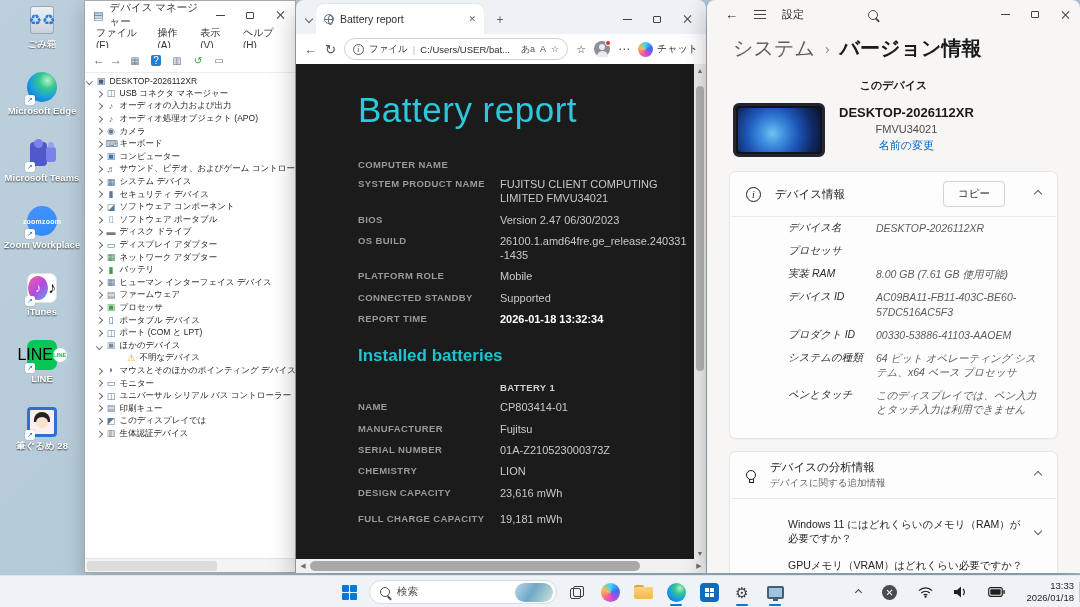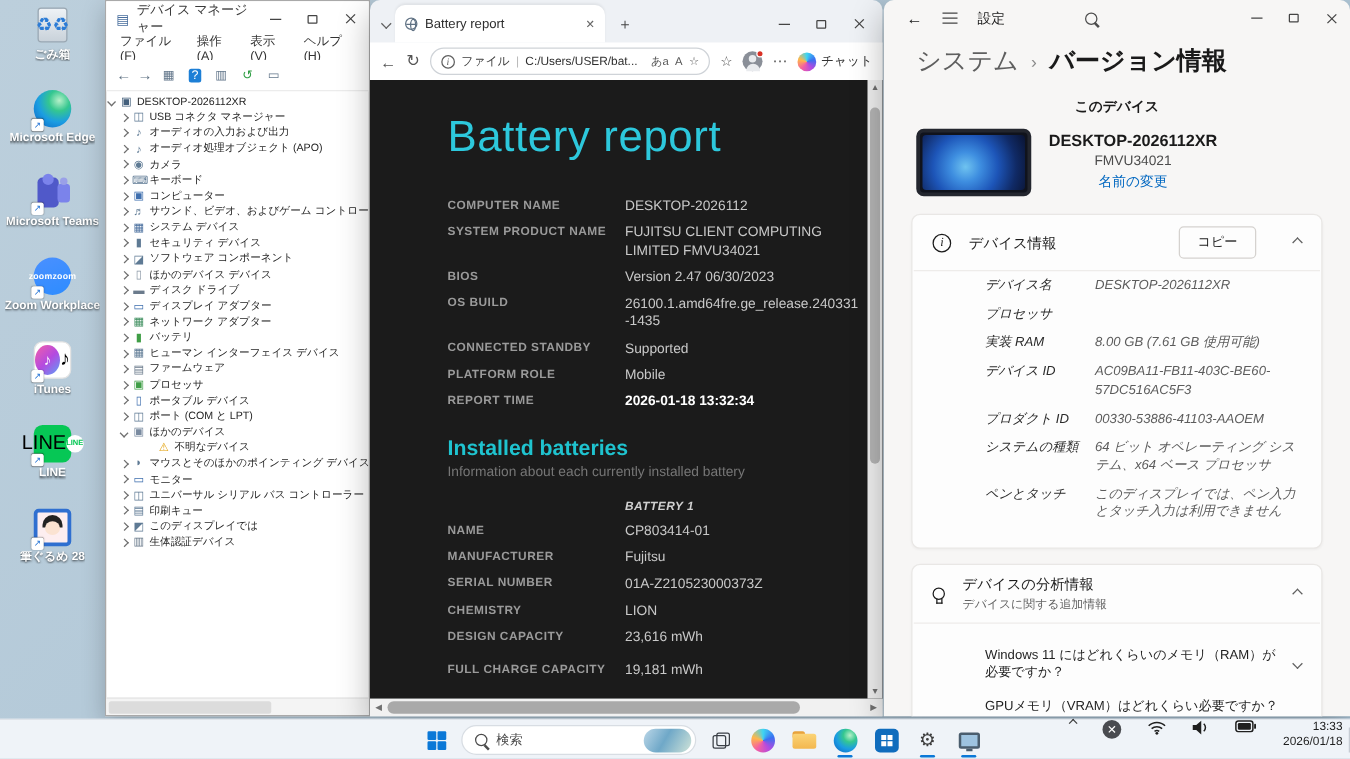--- a/index.html
+++ b/index.html
@@ -85,21 +85,21 @@
   #report h1{font-size:35px;font-weight:300;color:#2dc8dc;letter-spacing:.5px;}
   #rep-rows{margin-top:28px;}
   .rrow{display:flex;margin-bottom:7px;}
   .rrow .rl{width:142px;flex:none;font-size:9.5px;font-weight:bold;letter-spacing:.4px;color:#9a9a9a;padding-top:1px;}
   .rrow .rv{width:200px;font-size:11px;color:#c9c9c9;line-height:1.3;overflow-wrap:anywhere;}
   .rrow .rv.strong{color:#fff;font-weight:bold;}
   .rrow.gap{margin-top:12px;}
   #installed{margin-top:20px;}
   #installed h2{font-size:17px;font-weight:600;color:#1fc3cf;}
   #installed .sub{margin-top:3px;font-size:11px;color:#767676;}
-  #bat-head{display:flex;margin:16px 0 7px 0;font-style:italic;}
+  #bat-head{display:flex;margin:16px 0 7px 0;}
   #bat-head .rl{width:142px;flex:none;}
   #bat-head .bh{font-size:9.5px;font-weight:bold;color:#d0d0d0;letter-spacing:.4px;}
   #vscroll{width:12px;background:#efefef;position:relative;flex:none;}
   #vscroll .thumb{position:absolute;left:2px;top:22px;width:8px;height:285px;background:#b5b5b5;border-radius:4px;}
   #vscroll .arr{position:absolute;left:0;width:12px;height:12px;display:flex;align-items:center;justify-content:center;font-size:7px;color:#707070;}
   #br-hscroll{height:14px;background:#f1f1f1;position:relative;border-radius:0;}
   #br-hscroll .thumb{position:absolute;left:14px;top:2px;height:10px;width:330px;background:#a9a9a9;border-radius:5px;}
   #br-hscroll .arr{position:absolute;top:0;width:14px;height:14px;display:flex;align-items:center;justify-content:center;font-size:7px;color:#707070;}
   
   #st{left:707px;width:373px;height:573px;background:#f7f6f5;border-radius:8px 8px 0 0;overflow:hidden;}
@@ -148,21 +148,21 @@
   .folder::before{content:"";position:absolute;left:0;top:0;width:10px;height:5px;background:#e8a33d;border-radius:2px 2px 0 0;}
   .folder::after{content:"";position:absolute;left:0;top:2.5px;width:19px;height:12px;background:linear-gradient(#fbd477,#f3b74f);border-radius:2px;}
   .edge-s{width:19px;height:19px;border-radius:50%;background:radial-gradient(circle at 68% 28%,#b7f0c9 0%,#35c78f 28%,#1b9de2 58%,#0b5ec0 100%);}
   .store{width:19px;height:19px;border-radius:4px;background:#0f6cbd;display:flex;align-items:center;justify-content:center;}
   .store i{width:9px;height:9px;background:linear-gradient(#fff,#fff) left top/4px 4px no-repeat,linear-gradient(#fff,#fff) right top/4px 4px no-repeat,linear-gradient(#fff,#fff) left bottom/4px 4px no-repeat,linear-gradient(#fff,#fff) right bottom/4px 4px no-repeat;}
   .gear{font-size:15px;color:#3d3d3d;line-height:1;}
   .devmgr{width:17px;height:13px;border:2px solid #4a5d6e;border-radius:2px;background:#9ec3e0;position:relative;}
   .devmgr::after{content:"";position:absolute;left:4px;bottom:-4px;width:5px;height:2px;background:#4a5d6e;}
   .run{position:absolute;bottom:-1px;left:50%;transform:translateX(-50%);width:8px;height:2.5px;border-radius:2px;background:#7b8794;}
   .run.acc{background:#0b78d7;width:12px;}
-  #tray{position:absolute;right:6px;top:0;height:32px;display:flex;align-items:flex-start;gap:21px;}
+  #tray{position:absolute;right:6px;top:0;height:32px;display:flex;align-items:center;gap:21px;}
   #tray svg{display:block;}
   .od{width:15px;height:15px;border-radius:50%;background:#494b50;position:relative;}
   .od::before,.od::after{content:"";position:absolute;left:7px;top:4px;width:1.2px;height:7px;background:#fff;}
   .od::before{transform:rotate(45deg);} .od::after{transform:rotate(-45deg);}
   #clock{text-align:right;font-size:9.5px;color:#1f1f1f;line-height:1.25;}
   #showdesk{position:absolute;right:0;top:6px;width:1px;height:20px;background:#c6ccd4;}
 </style>
 </head>
 <body>
 
@@ -399,21 +399,21 @@
           <span style="flex: 0 0 auto; width: 12px;"></span>
           <span class="texp r"></span>
           <span class="tico2" style="color: rgb(94, 122, 148);">◪</span>
           <span>ソフトウェア コンポーネント</span>
         </div>
 
         <div class="trow">
           <span style="flex: 0 0 auto; width: 12px;"></span>
           <span class="texp r"></span>
           <span class="tico2" style="color: rgb(138, 151, 165);">▯</span>
-          <span>ほかのデバイス デバイス</span>
+          <span>ソフトウェア ポータブル</span>
         </div>
 
         <div class="trow">
           <span style="flex: 0 0 auto; width: 12px;"></span>
           <span class="texp r"></span>
           <span class="tico2" style="color: rgb(107, 123, 140);">▬</span>
           <span>ディスク ドライブ</span>
         </div>
 
         <div class="trow">
@@ -576,56 +576,54 @@
         <span>チャット</span>
       </span>
     </div>
     <div id="br-body">
       <div id="report">
         <h1>Battery report</h1>
         <div id="rep-rows">
 
             <div class="rrow">
               <span class="rl">COMPUTER NAME</span>
-              <span class="rv">DESKTOP-2026112</span>
             </div>
 
             <div class="rrow">
               <span class="rl">SYSTEM PRODUCT NAME</span>
               <span class="rv">FUJITSU CLIENT COMPUTING LIMITED FMVU34021</span>
             </div>
 
             <div class="rrow">
               <span class="rl">BIOS</span>
               <span class="rv">Version 2.47 06/30/2023</span>
             </div>
 
             <div class="rrow">
               <span class="rl">OS BUILD</span>
               <span class="rv">26100.1.amd64fre.ge_release.240331-1435</span>
             </div>
 
             <div class="rrow">
+              <span class="rl">PLATFORM ROLE</span>
+              <span class="rv">Mobile</span>
+            </div>
+
+            <div class="rrow">
               <span class="rl">CONNECTED STANDBY</span>
               <span class="rv">Supported</span>
-            </div>
-
-            <div class="rrow">
-              <span class="rl">PLATFORM ROLE</span>
-              <span class="rv">Mobile</span>
             </div>
 
             <div class="rrow">
               <span class="rl">REPORT TIME</span>
               <span class="rv strong">2026-01-18  13:32:34</span>
             </div>
           </div>
         <div id="installed">
           <h2>Installed batteries</h2>
-          <div class="sub">Information about each currently installed battery</div>
           <div id="bat-head">
               <span class="rl"></span>
               <span class="bh">BATTERY 1</span>
             </div>
           <div>
 
               <div class="rrow">
                 <span class="rl">NAME</span>
                 <span class="rv">CP803414-01</span>
               </div>

